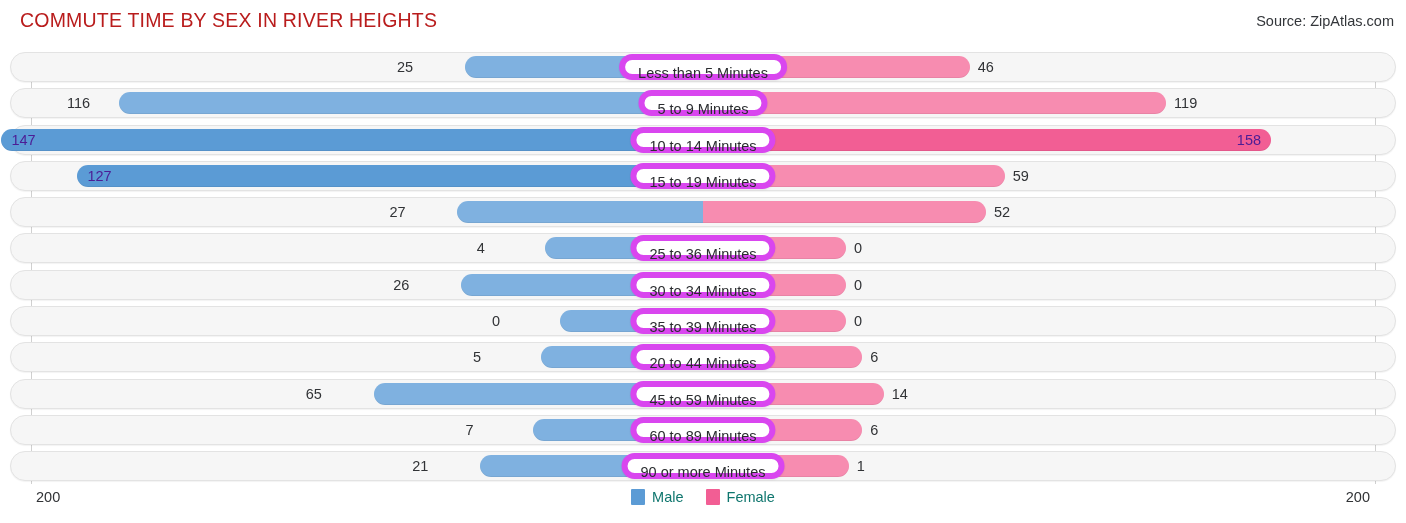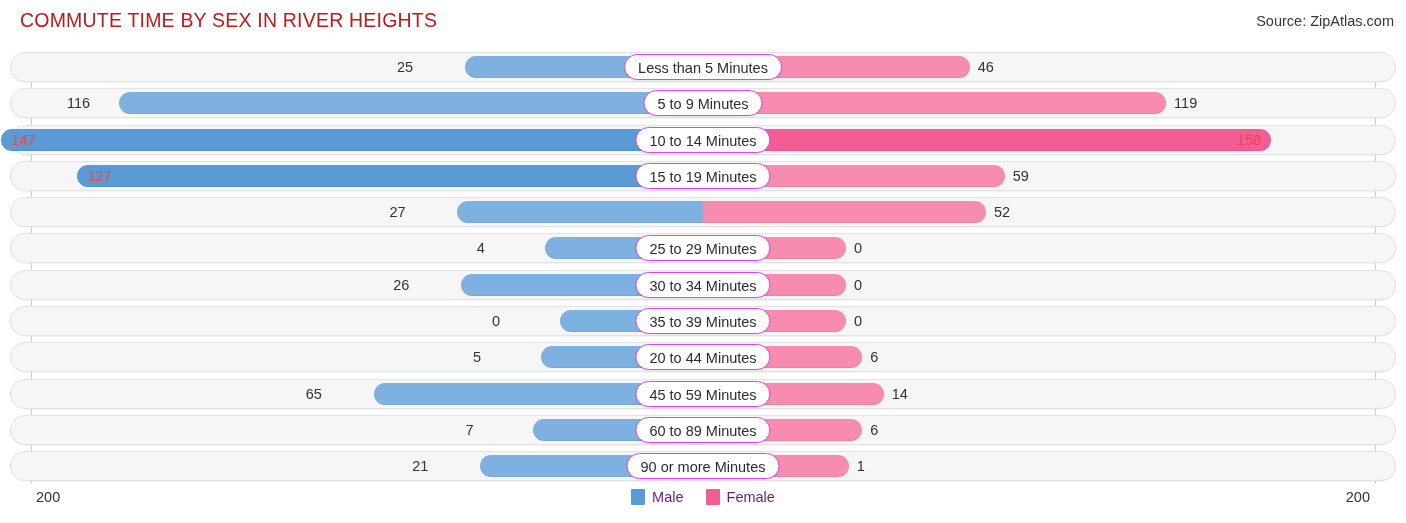--- a/index.html
+++ b/index.html
@@ -117,34 +117,34 @@
     line-height: 30px;
     font-size: 14.5px;
     color: #313336;
     white-space: nowrap;
   }
   .value.left  { }
   .value.right { text-align: left; }
 
   
   .value.inside {
-    color: #ef4444;
+    color: #4c1d95;
     top: 4px;
     height: 38px;
     line-height: 22px;
   }
 
   
   .pill {
     position: absolute;
     top: 2px;
     height: 26px;
     line-height: 26px;
     background: #ffffff;
-    border: 1px solid #d946ef;
+    border: 6px solid #d946ef;
     border-radius: 13px;
     font-size: 14.5px;
     color: #2b2d30;
     text-align: right;
     white-space: nowrap;
     padding: 0 13px;
     box-sizing: border-box;
     transform: translateX(-50%);
     box-shadow: 0 1px 2px rgba(0,0,0,0.07);
   }
@@ -174,21 +174,21 @@
     display: flex;
     justify-content: center;
     align-items: center;
     gap: 22px;
   }
   .legend-item {
     display: flex;
     align-items: center;
     gap: 7px;
     font-size: 14.5px;
-    color: #701a75;
+    color: #0f766e;
   }
   .swatch {
     width: 14px;
     height: 16px;
     border-radius: 1px;
     display: inline-block;
   }
 </style>
 </head>
 <body>
@@ -240,21 +240,21 @@
           <div class="bar female" style="left: 703px; width: 282.88px;"></div>
           <div class="value left" style="left: 389.4px; width: 60px;">27</div>
           <div class="value right" style="left: 993.88px; width: 60px;">52</div>
         </div>
         <div class="row">
           <div class="track"></div>
           <div class="bar male" style="left: 544.8px; width: 158.2px;"></div>
           <div class="bar female" style="left: 703px; width: 143px;"></div>
           <div class="value left" style="left: 476.8px; width: 60px;">4</div>
           <div class="value right" style="left: 854px; width: 60px;">0</div>
-          <div class="pill" style="left: 703px;">25 to 29 Minutes</div>
+          <div class="pill" style="left: 703px;">25 to 36 Minutes</div>
         </div>
         <div class="row">
           <div class="track"></div>
           <div class="bar male" style="left: 461.2px; width: 241.8px;"></div>
           <div class="bar female" style="left: 703px; width: 143px;"></div>
           <div class="value left" style="left: 393.2px; width: 60px;">26</div>
           <div class="value right" style="left: 854px; width: 60px;">0</div>
           <div class="pill" style="left: 703px;">30 to 34 Minutes</div>
         </div>
         <div class="row">

